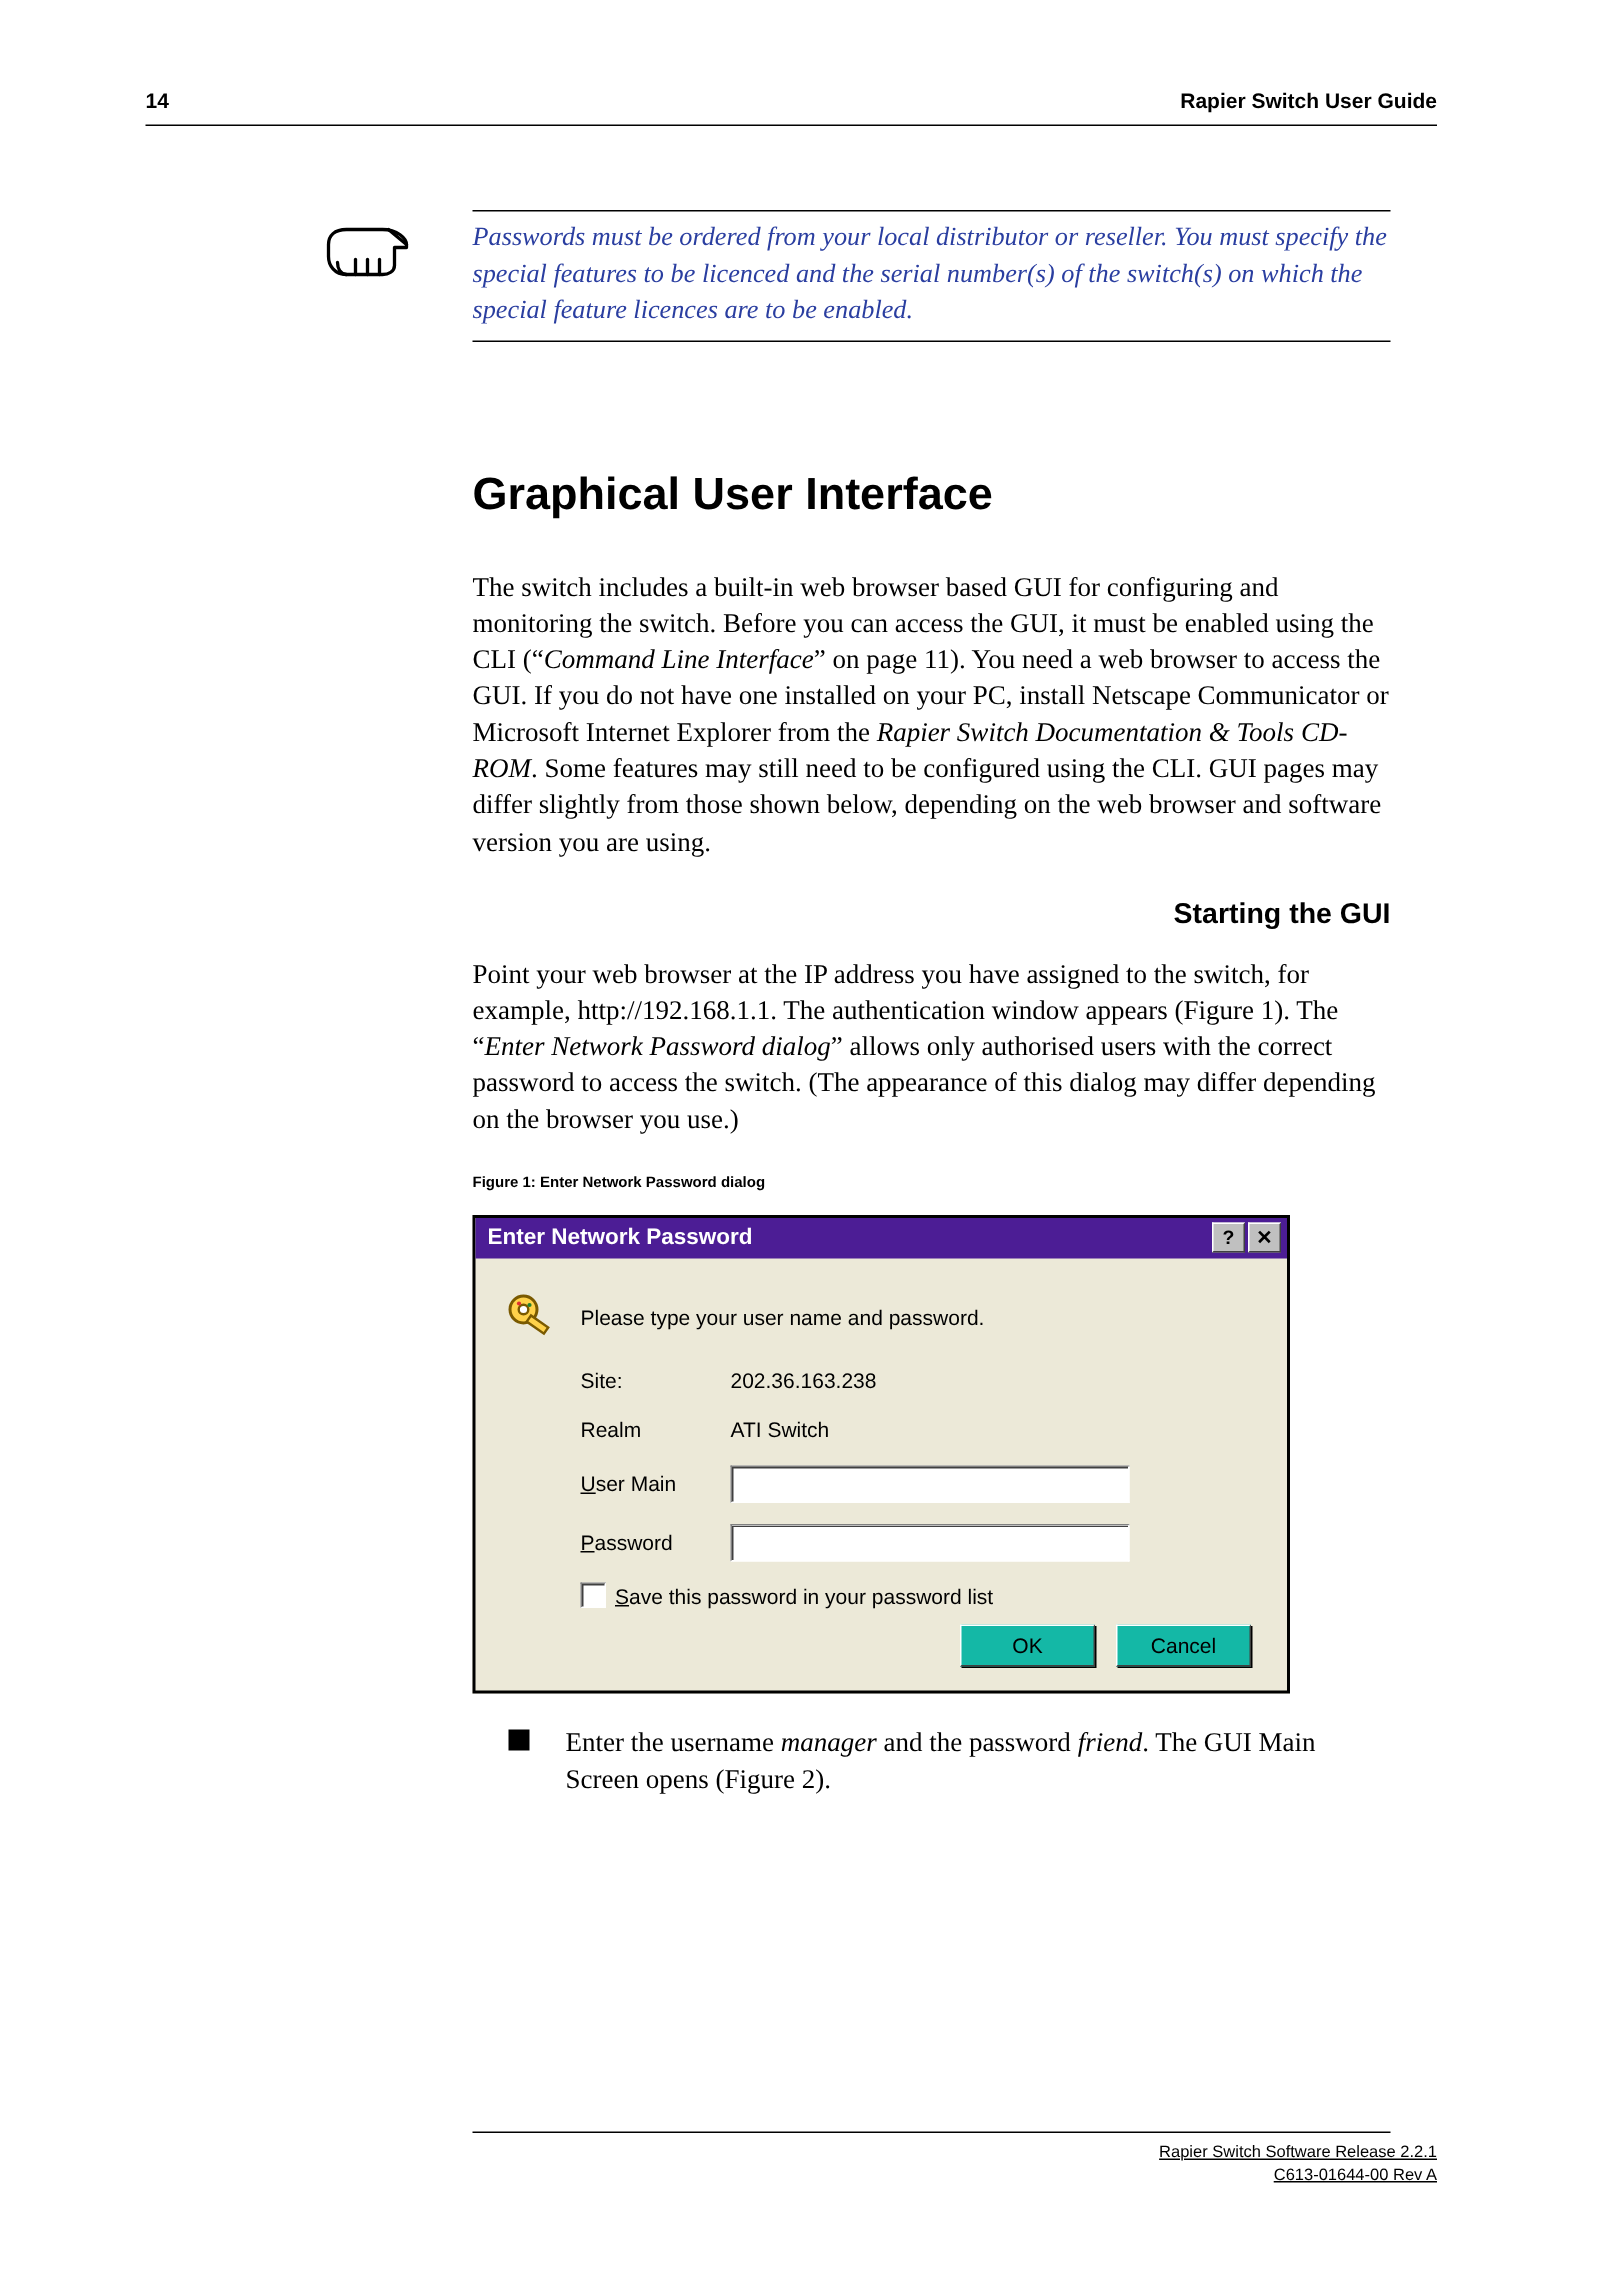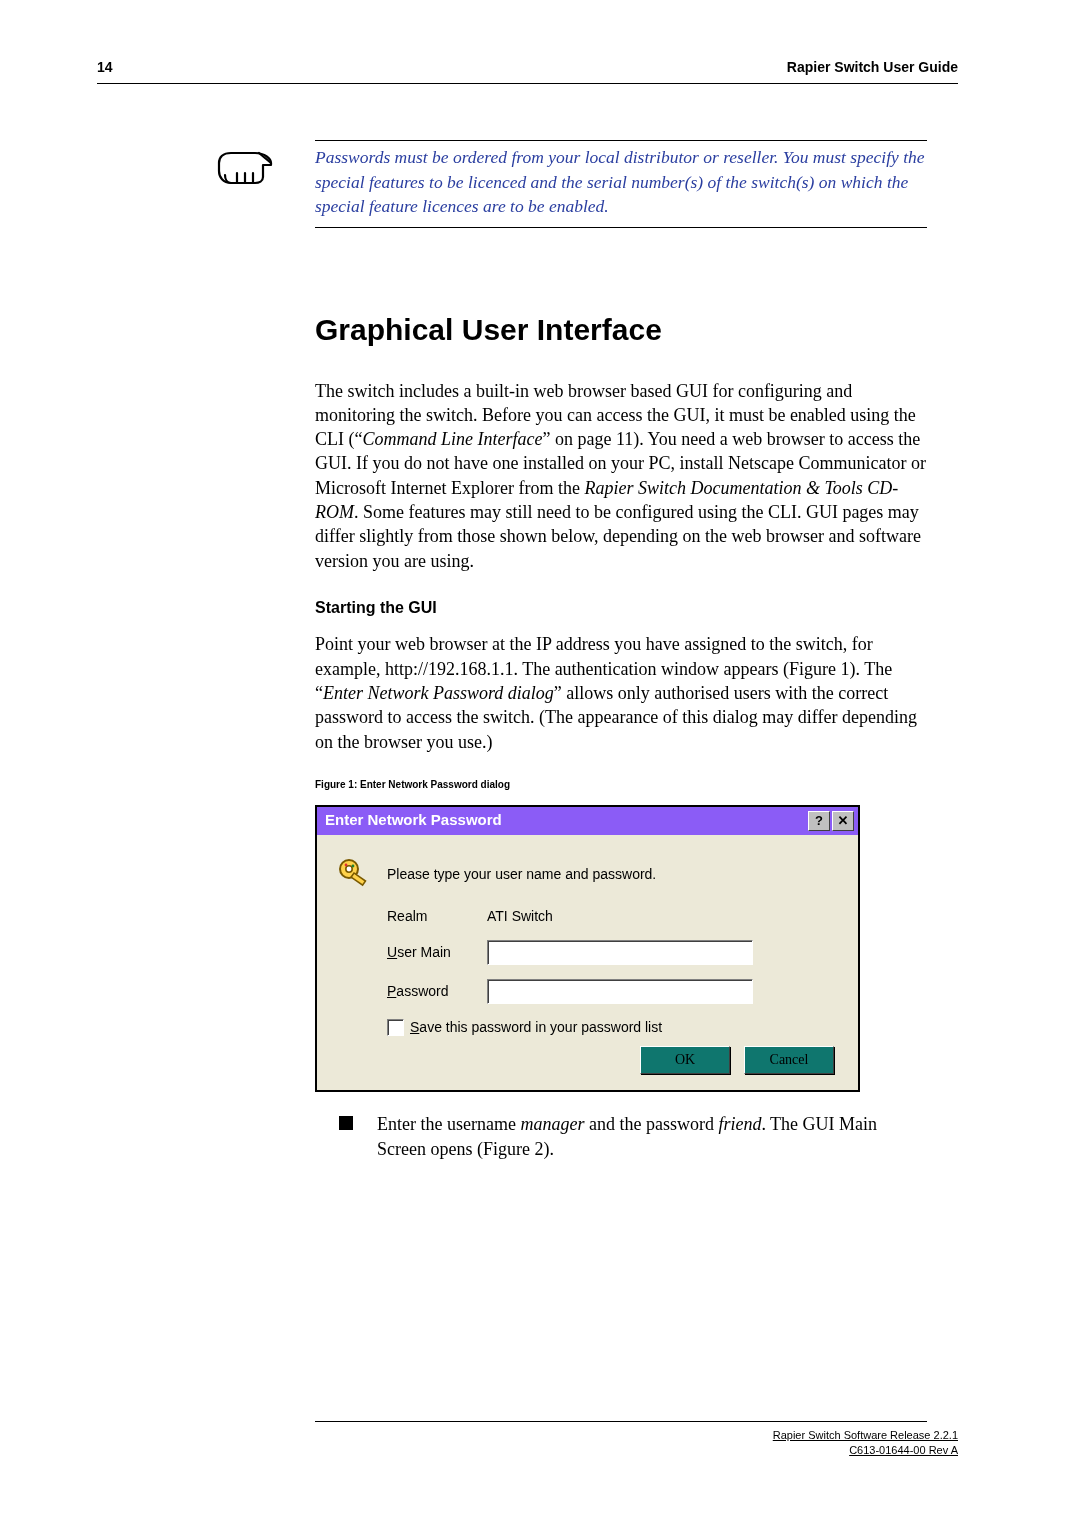--- a/index.html
+++ b/index.html
@@ -76,40 +76,41 @@
   .body-para {
     font-family: Georgia, 'Times New Roman', serif;
     font-size: 18px;
     line-height: 1.35;
     margin: 0 0 24px 0;
   }
   .body-para em { }
   h2.subsection {
     font-family: Verdana, Arial, sans-serif;
     font-weight: bold;
-    font-size: 16px;
+    font-size: 19px;
     margin: 24px 0 14px 0;
+    text-align: right;
   }
   .fig-caption {
     font-family: Verdana, Arial, sans-serif;
     font-weight: bold;
     font-size: 10px;
     margin: 10px 0 14px 0;
   }
   
   .dialog {
     width: 545px;
     border: 2px solid #000;
     font-family: Tahoma, Arial, sans-serif;
     font-size: 14px;
     background: #ece9d8;
     box-sizing: border-box;
   }
   .titlebar {
-    background: #8b5cf6;
+    background: #4c1d95;
     color: #fff;
     font-weight: bold;
     font-size: 15px;
     padding: 3px 4px 4px 8px;
     display: flex;
     align-items: center;
     justify-content: space-between;
   }
   .titlebar-buttons { display: flex; gap: 2px; }
   .tbtn {
@@ -139,26 +140,26 @@
   .dlg-check-row { margin-left:50px; display:flex; align-items:center; gap:6px; margin-top: 4px; margin-bottom: 10px;}
   .chkbox {
     width:15px; height:15px; background:#fff;
     border:1px solid #808080;
     border-right-color:#fff; border-bottom-color:#fff;
     box-shadow: inset 1px 1px 0 #404040;
   }
   .dlg-buttons { display:flex; justify-content:flex-end; gap:14px; padding-right:4px; margin-top:6px; }
   .dlg-btn {
     width:88px; height:26px;
-    background:#0f766e;
+    background:#14b8a6;
     border:1px solid #fff;
     border-right-color:#404040; border-bottom-color:#404040;
     box-shadow: 1px 1px 0 #000;
     display:flex; align-items:center; justify-content:center;
-    font-family: Liberation Serif, serif; font-size:14px;
+    font-family: Liberation Sans, sans-serif; font-size:14px;
   }
   .u { text-decoration: underline; }
   
   .bullet-item {
     display:flex;
     margin-top: 20px;
   }
   .bullet-mark {
     width:14px; height:14px; background:#000;
     margin: 4px 24px 0 24px;
@@ -245,20 +246,24 @@
             <circle cx="12" cy="12" r="9" fill="#ffd24a" stroke="#7a5a00" stroke-width="2"></circle>
             <circle cx="12" cy="12" r="3.2" fill="#fff" stroke="#7a5a00" stroke-width="1.6"></circle>
             <rect x="17" y="16" width="14" height="5" fill="#ffd24a" stroke="#7a5a00" stroke-width="1.6" transform="rotate(35 17 16)"></rect>
             <circle cx="9" cy="8" r="1.4" fill="#e03030"></circle>
             <circle cx="16" cy="9" r="1.4" fill="#208030"></circle>
           </svg>
         </span>
         <span class="dlg-msg">Please type your user name and password.</span>
       </div>
       <div class="dlg-row">
+        <span class="dlg-label">Site:</span>
+        <span class="dlg-value">202.36.163.238</span>
+      </div>
+      <div class="dlg-row">
         <span class="dlg-label">Realm</span>
         <span class="dlg-value">ATI Switch</span>
       </div>
       <div class="dlg-row">
         <span class="dlg-label"><span class="u">U</span><span>ser Main</span></span>
         <span class="dlg-input"></span>
       </div>
       <div class="dlg-row">
         <span class="dlg-label"><span class="u">P</span><span>assword</span></span>
         <span class="dlg-input"></span>

